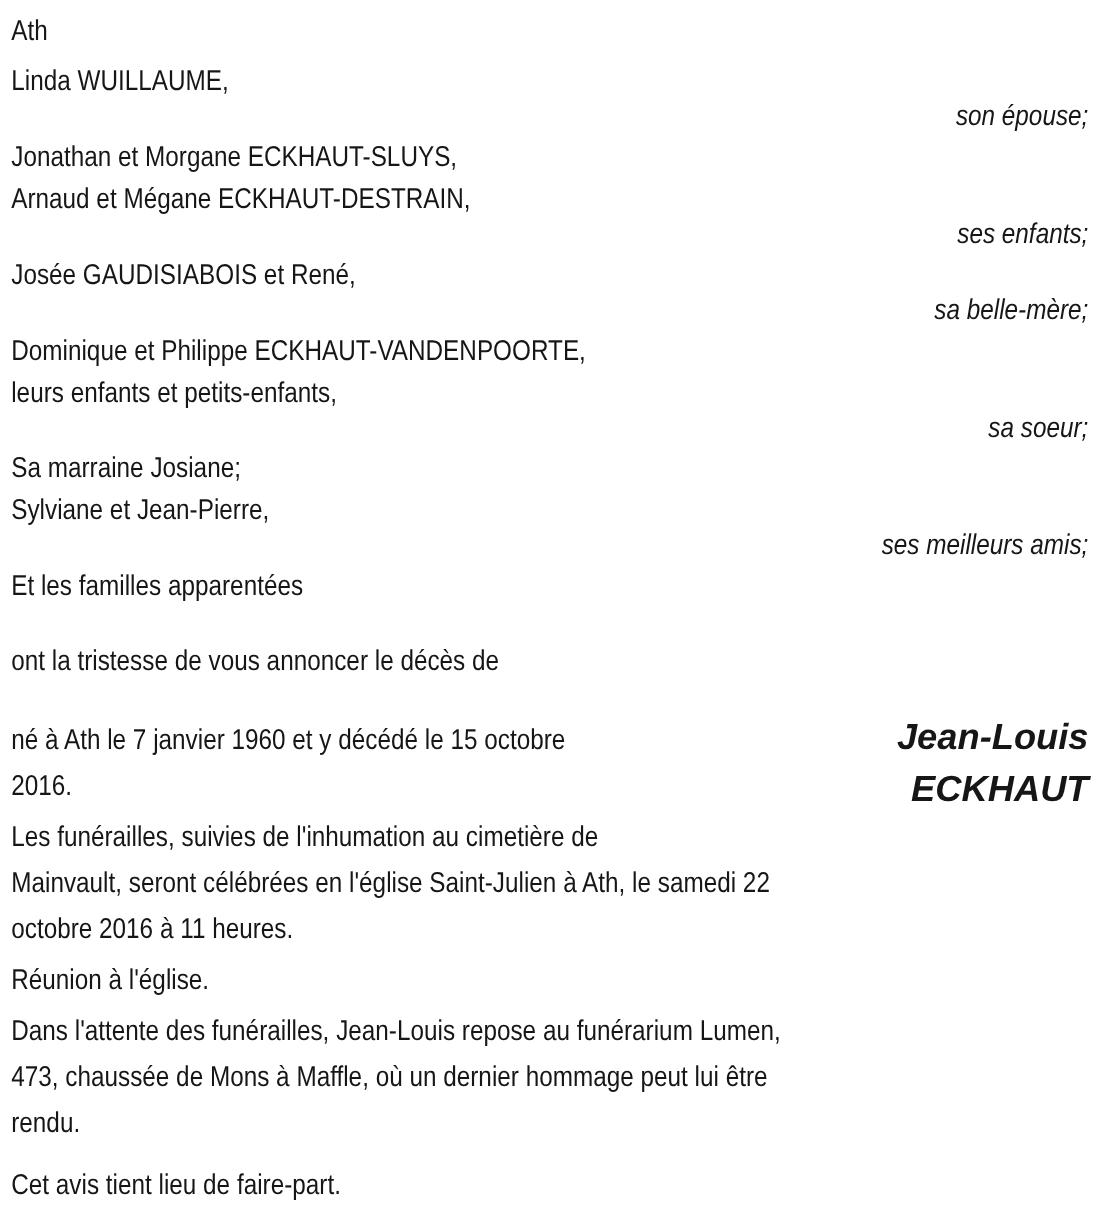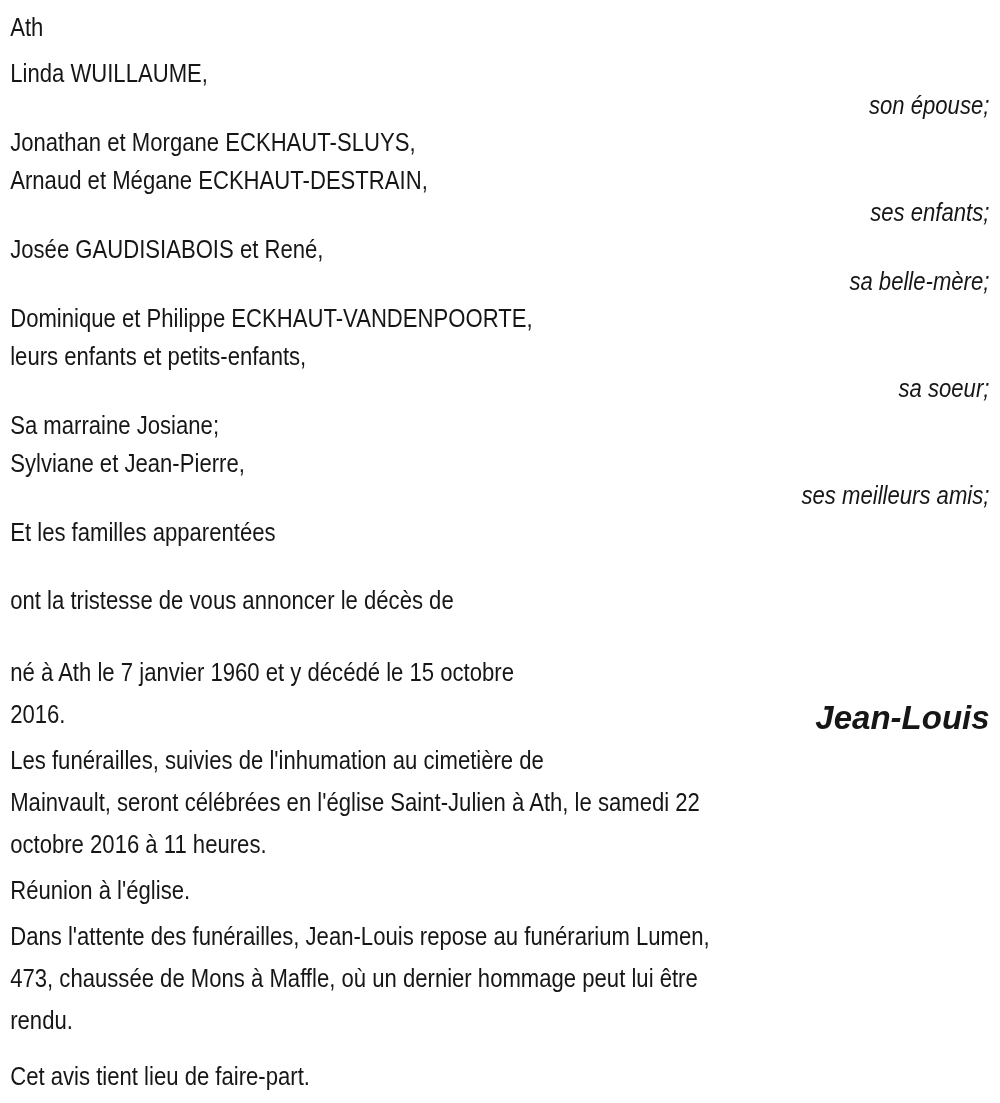--- a/index.html
+++ b/index.html
@@ -53,21 +53,20 @@
     top: -5px;
     right: 0;
     text-align: right;
     font-weight: bold;
     font-style: italic;
     font-size: 33px;
     line-height: 47px;
     transform: scaleX(1.1765); 
     transform-origin: 100% 0;
     white-space: nowrap;
-    margin-top: 48px;
   }
 </style>
 </head>
 <body>
 
 <div class="condense">
 
   <div class="line city">Ath</div>
 
   <div class="group">
@@ -100,20 +99,21 @@
 
   <div class="group families">
     <div class="line">Et les familles apparentées</div>
   </div>
 
   <div class="intro">ont la tristesse de vous annoncer le décès de</div>
 
   <section class="announce">
     <div class="deceased-name">
       <div>Jean-Louis</div>
+      <div>ECKHAUT</div>
     </div>
     <div class="para">
       <div class="para-line">né à Ath le 7 janvier 1960 et y décédé le 15 octobre</div>
       <div class="para-line">2016.</div>
     </div>
     <div class="para">
       <div class="para-line">Les funérailles, suivies de l'inhumation au cimetière de</div>
       <div class="para-line">Mainvault, seront célébrées en l'église Saint-Julien à Ath, le samedi 22</div>
       <div class="para-line">octobre 2016 à 11 heures.</div>
     </div>

